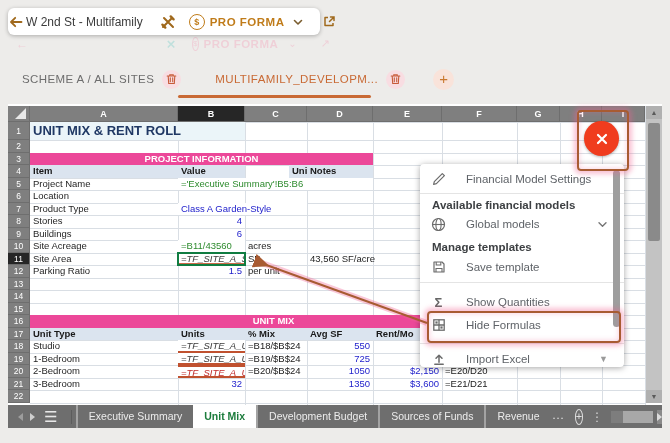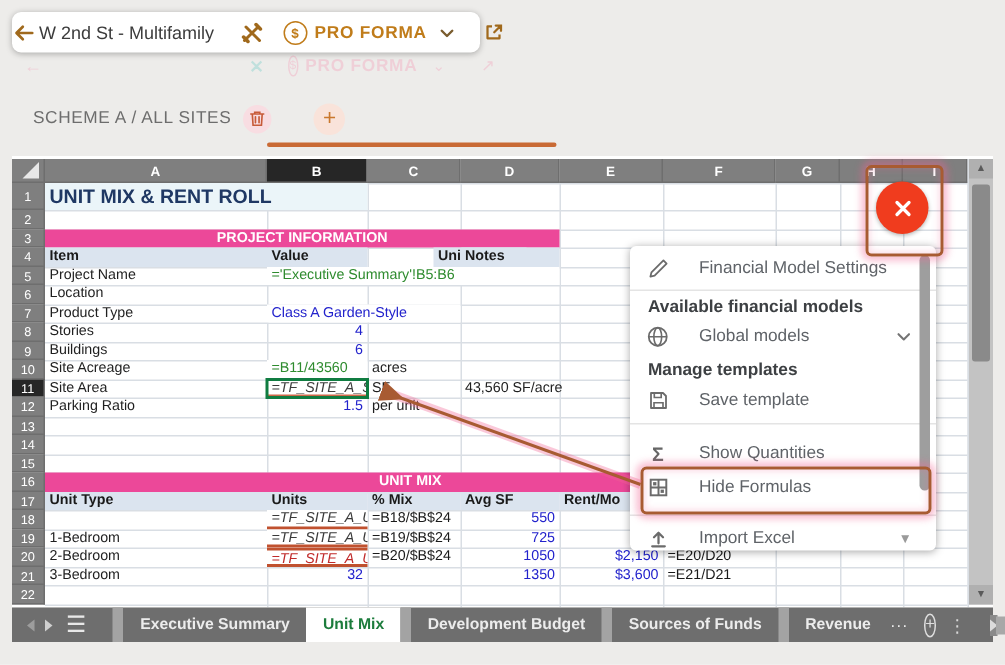--- a/index.html
+++ b/index.html
@@ -61,21 +61,21 @@
   
   .bbar{position:absolute;left:8px;top:405px;width:654px;height:23px;background:#6e6e6e;z-index:20;
         display:flex;align-items:center;color:#ececec;}
   .bb-nav{display:flex;align-items:center;gap:7px;padding:0 8px 0 10px;}
   .tri{width:0;height:0;border-top:4px solid transparent;border-bottom:4px solid transparent;cursor:pointer;}
   .tri.l{border-right:5px solid #9d9d9d;}
   .tri.r{border-left:5px solid #cfcfcf;}
   .burger{font-size:15px;color:#e8e8e8;cursor:pointer;line-height:23px;margin:0 2px;}
   .bb-sep{width:1px;height:14px;background:#5c5c5c;margin:0 4px;}
   .bb-tab{font-size:10.5px;padding:0 11px;height:23px;line-height:23px;white-space:nowrap;cursor:pointer;
-          border-left:7px solid #a3a3a3;font-weight:bold;}
+          border-left:2px solid #a3a3a3;}
   .bb-tab.active{background:#fff;color:#1c7c3c;font-weight:bold;border-left:none;}
   .bb-more{font-size:11px;letter-spacing:1px;margin:0 4px 4px 2px;cursor:pointer;}
   .bb-plus{width:14px;height:14px;border:1.4px solid #dedede;border-radius:50%;font-size:11px;line-height:13px;
            text-align:center;color:#dedede;margin:0 6px;cursor:pointer;}
   .bb-dots{font-size:12px;color:#d8d8d8;margin:0 6px 0 2px;cursor:pointer;}
   .hsb{position:relative;width:92px;height:12px;background:#7d7d7d;margin-left:2px;}
   .hsb .thumb{position:absolute;left:12px;top:0;width:30px;height:12px;background:#a8a8a8;cursor:grab;}
   .bb-rarr{width:12px;height:14px;background:#8a8a8a;margin-left:8px;display:flex;align-items:center;
            justify-content:center;cursor:pointer;}
   .bb-rarr .tri.r{border-left-color:#dcdcdc;}
@@ -139,20 +139,28 @@
     <span style="margin-left:138px;color:#7ecfca;font-size:12px;font-weight:bold;">⨯</span>
     <span style="margin-left:16px;width:12px;height:12px;border:1.3px solid #f2a6bd;border-radius:50%;color:#f2a6bd;font-size:8px;text-align:center;line-height:11px;">$</span>
     <span style="margin-left:5px;color:#f2a6bd;font-size:11.5px;font-weight:bold;letter-spacing:.5px;">PRO FORMA</span>
     <span style="margin-left:10px;color:#f2a6bd;font-size:10px;">⌄</span>
     <span style="margin-left:24px;color:#f2a6bd;font-size:11px;">↗</span>
   </div>
 
   <div class="schemes">
     <div class="s-tab">
       <span class="lbl">SCHEME A / ALL SITES</span>
+      <span class="trash-c">
+        <svg width="11" height="12" viewBox="0 0 11 12">
+            <path d="M1.2 3h8.6M3.8 3V1.8h3.4V3M2.2 3l.5 7.5h5.6l.5-7.5M4.3 4.8v4M6.7 4.8v4" fill="none" stroke="#c75b39" stroke-width="1.1" stroke-linecap="round"></path>
+          </svg>
+      </span>
+    </div>
+    <div class="s-tab active" style="margin-left:14px;">
+      <span class="lbl">MULTIFAMILY_DEVELOPM...</span>
       <span class="trash-c">
         <svg width="11" height="12" viewBox="0 0 11 12">
             <path d="M1.2 3h8.6M3.8 3V1.8h3.4V3M2.2 3l.5 7.5h5.6l.5-7.5M4.3 4.8v4M6.7 4.8v4" fill="none" stroke="#c75b39" stroke-width="1.1" stroke-linecap="round"></path>
           </svg>
       </span>
     </div>
     <div class="s-add">+</div>
     <div class="s-underline"></div>
   </div>
 
@@ -247,20 +255,21 @@
       <div class="cell c-label" style="left: 22px; top: 161px; width: 148px; height: 12.5px;">Parking Ratio</div>
       <div class="cell c-blue-right" style="left: 170px; top: 161px; width: 67px; height: 12.5px;">1.5</div>
       <div class="cell c-label" style="left: 237px; top: 161px; width: 62px; height: 12.5px;">per unit</div>
       <div class="cell c-section" style="left: 22px; top: 211px; width: 487px; height: 12.5px;">UNIT MIX</div>
       <div class="cell c-colhead" style="left: 22px; top: 223.5px; width: 148px; height: 12.5px;">Unit Type</div>
       <div class="cell c-colhead" style="left: 170px; top: 223.5px; width: 67px; height: 12.5px;">Units</div>
       <div class="cell c-colhead" style="left: 237px; top: 223.5px; width: 62px; height: 12.5px;">% Mix</div>
       <div class="cell c-colhead" style="left: 299px; top: 223.5px; width: 66px; height: 12.5px;">Avg SF</div>
       <div class="cell c-colhead" style="left: 365px; top: 223.5px; width: 69px; height: 12.5px;">Rent/Mo</div>
       <div class="cell c-colhead" style="left: 434px; top: 223.5px; width: 75px; height: 12.5px;"></div>
+      <div class="cell c-label" style="left: 22px; top: 236px; width: 148px; height: 12.5px;">Studio</div>
       <div class="cell c-tf-underline" style="left: 170px; top: 236px; width: 67px; height: 12.5px;">=TF_SITE_A_U</div>
       <div class="cell c-black-formula" style="left: 237px; top: 236px; width: 62px; height: 12.5px;">=B18/$B$24</div>
       <div class="cell c-blue-right" style="left: 299px; top: 236px; width: 66px; height: 12.5px;">550</div>
       <div class="cell c-blue-right" style="left: 365px; top: 236px; width: 69px; height: 12.5px;">$</div>
       <div class="cell c-label" style="left: 22px; top: 248.5px; width: 148px; height: 12.5px;">1-Bedroom</div>
       <div class="cell c-tf-underline" style="left: 170px; top: 248.5px; width: 67px; height: 12.5px;">=TF_SITE_A_U</div>
       <div class="cell c-black-formula" style="left: 237px; top: 248.5px; width: 62px; height: 12.5px;">=B19/$B$24</div>
       <div class="cell c-blue-right" style="left: 299px; top: 248.5px; width: 66px; height: 12.5px;">725</div>
       <div class="cell c-blue-right" style="left: 365px; top: 248.5px; width: 69px; height: 12.5px;">$</div>
       <div class="cell c-label" style="left: 22px; top: 261px; width: 148px; height: 12.5px;">2-Bedroom</div>

